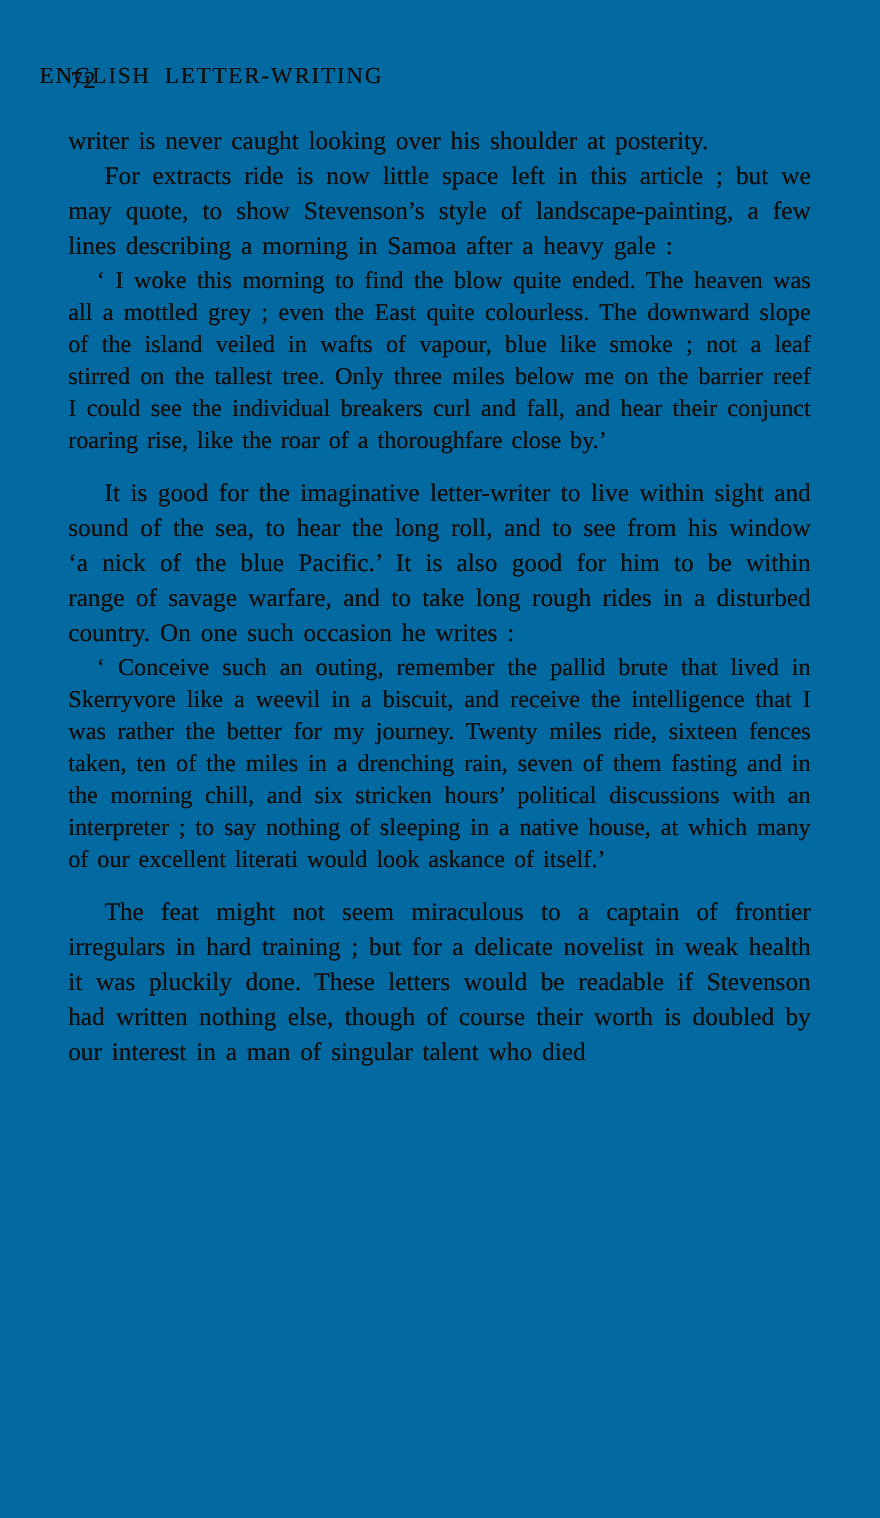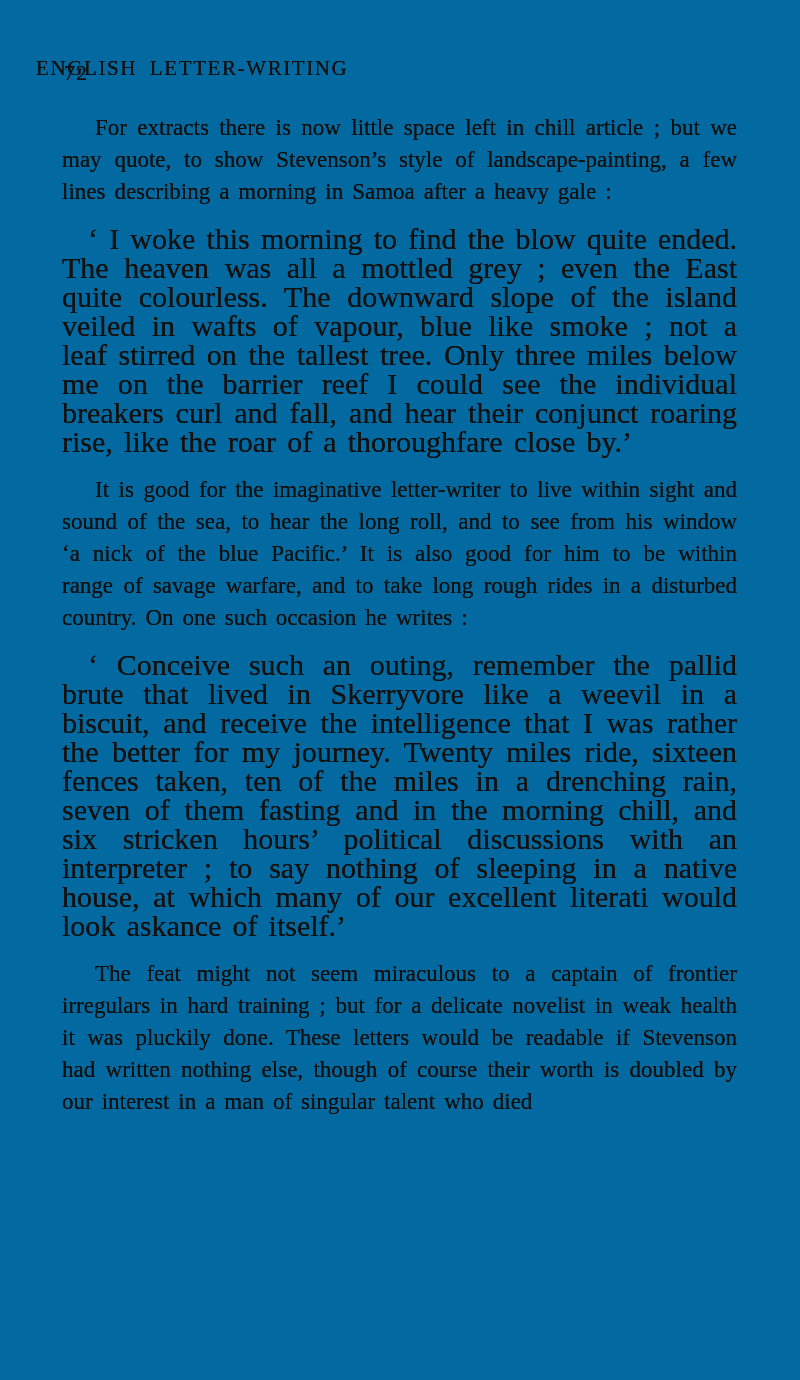--- a/index.html
+++ b/index.html
@@ -46,41 +46,42 @@
     text-align: justify;
     hyphens: none;
   }
   p.body {
     font-size: 23px;
     line-height: 32px;
     word-spacing: 0.14em;
   }
   p.indent { text-indent: 33px; }
   p.quote {
-    font-size: 30px;
+    font-size: 22px;
     line-height: 29px;
     word-spacing: 0.12em;
     text-indent: 26px;
-    margin: 16px 0 18px 0;
+    margin: 0 0 18px 0;
   }
 </style>
 </head>
 <body>
 
 <div class="page">
 
   <div class="page-header">
     <span class="page-number">72</span>
     <div class="running-title">ENGLISH LETTER-WRITING</div>
   </div>
 
   <div class="page-body">
 
+    <p class="body">writer is never caught looking over his shoulder at posterity.</p>
 
-    <p class="body indent">For extracts there is now little space left in chill article ; but we may quote, to show Stevenson’s style of landscape-painting, a few lines describing a morning in Samoa after a heavy gale :</p>
+    <p class="body indent">For extracts ride is now little space left in this article ; but we may quote, to show Stevenson’s style of landscape-painting, a few lines describing a morning in Samoa after a heavy gale :</p>
 
     <p class="quote">‘ I woke this morning to find the blow quite ended. The heaven was all a mottled grey ; even the East quite colourless. The downward slope of the island veiled in wafts of vapour, blue like smoke ; not a leaf stirred on the tallest tree. Only three miles below me on the barrier reef I could see the individual breakers curl and fall, and hear their conjunct roaring rise, like the roar of a thoroughfare close by.’</p>
 
     <p class="body indent">It is good for the imaginative letter-writer to live within sight and sound of the sea, to hear the long roll, and to see from his window ‘a nick of the blue Pacific.’ It is also good for him to be within range of savage warfare, and to take long rough rides in a disturbed country. On one such occasion he writes :</p>
 
     <p class="quote">‘ Conceive such an outing, remember the pallid brute that lived in Skerryvore like a weevil in a biscuit, and receive the intelligence that I was rather the better for my journey. Twenty miles ride, sixteen fences taken, ten of the miles in a drenching rain, seven of them fasting and in the morning chill, and six stricken hours’ political discussions with an interpreter ; to say nothing of sleeping in a native house, at which many of our excellent literati would look askance of itself.’</p>
 
     <p class="body indent">The feat might not seem miraculous to a captain of frontier irregulars in hard training ; but for a delicate novelist in weak health it was pluckily done. These letters would be readable if Stevenson had written nothing else, though of course their worth is doubled by our interest in a man of singular talent who died</p>
 
   </div>

